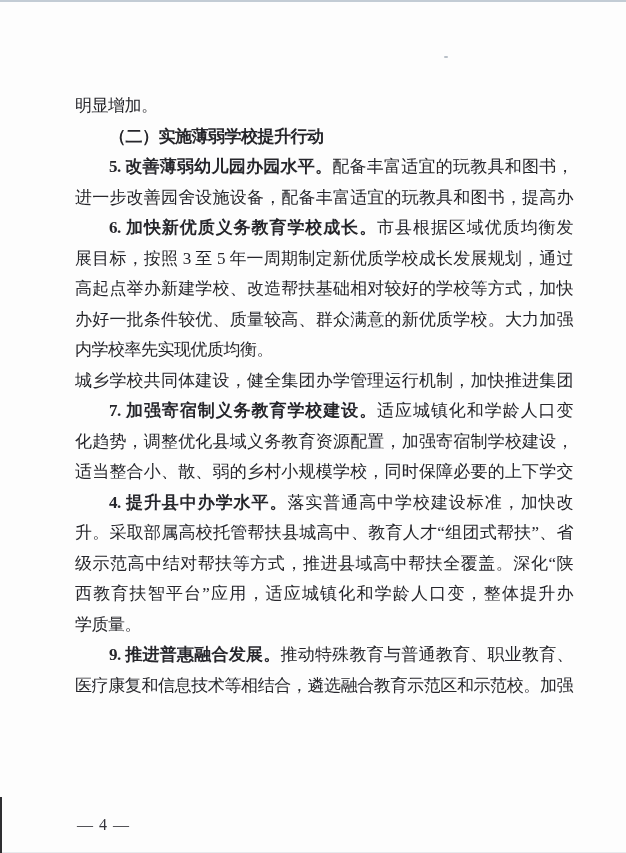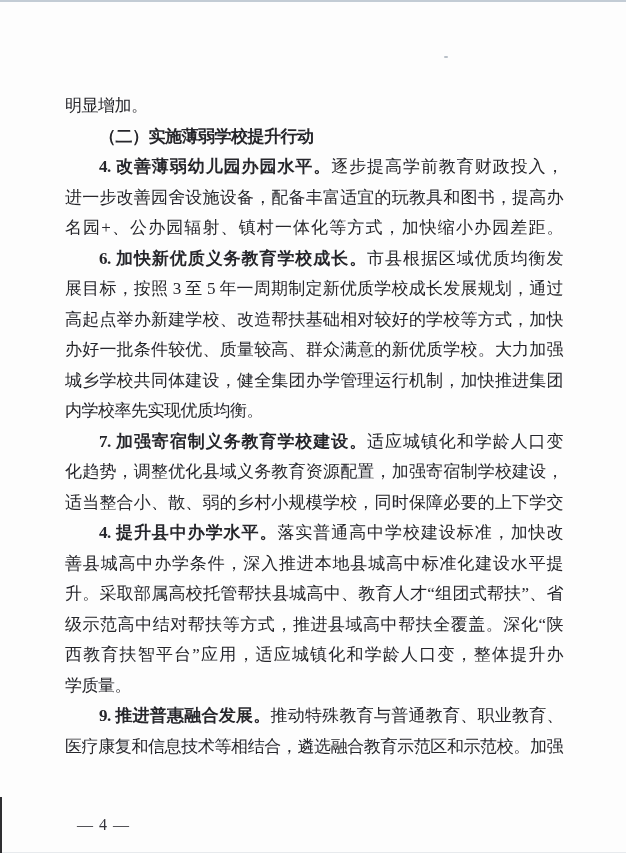--- a/index.html
+++ b/index.html
@@ -38,21 +38,21 @@
   .scan-speck {
     position: absolute;
     left: 444px; top: 56px;
     width: 4px; height: 2px;
     background: #b9c0c8;
     border-radius: 1px;
   }
   
   .content {
     position: absolute;
-    left: 65px;
+    left: 75px;
     top: 91px;
     width: 498px;
   }
   .line {
     height: 30.5px;
     line-height: 30.5px;
     font-size: 17px;
     letter-spacing: -0.5px;
     white-space: nowrap;
     text-align: left;
@@ -90,34 +90,32 @@
 
 <div class="page">
   <div class="scan-edge-top"></div>
   <div class="scan-edge-bottom"></div>
   <div class="scan-edge-left-strip"></div>
   <div class="scan-speck"></div>
 
   <div class="content">
       <div class="line"><span class="normal">明显增加。</span></div>
       <div class="line indent heading"><span class="lead">（二）实施薄弱学校提升行动</span></div>
-      <div class="line indent justify"><span class="lead">4. 改善薄弱幼儿园办园水平。</span><span class="normal">逐步提高学前教育财政投入，</span></div>
+      <div class="line indent justify"><span class="lead">5. 改善薄弱幼儿园办园水平。</span><span class="normal">配备丰富适宜的玩教具和图书，</span></div>
       <div class="line justify"><span class="normal">进一步改善园舍设施设备，配备丰富适宜的玩教具和图书，提高办</span></div>
-      <div class="line justify"><span class="normal">名园+、公办园辐射、镇村一体化等方式，加快缩小办园差距。</span></div>
       <div class="line indent justify"><span class="lead">6. 加快新优质义务教育学校成长。</span><span class="normal">市县根据区域优质均衡发</span></div>
       <div class="line justify"><span class="normal">展目标，按照 3 至 5 年一周期制定新优质学校成长发展规划，通过</span></div>
       <div class="line justify"><span class="normal">高起点举办新建学校、改造帮扶基础相对较好的学校等方式，加快</span></div>
       <div class="line justify"><span class="normal">办好一批条件较优、质量较高、群众满意的新优质学校。大力加强</span></div>
+      <div class="line"><span class="normal">内学校率先实现优质均衡。</span></div>
       <div class="line justify"><span class="normal">城乡学校共同体建设，健全集团办学管理运行机制，加快推进集团</span></div>
-      <div class="line"><span class="normal">内学校率先实现优质均衡。</span></div>
       <div class="line indent justify"><span class="lead">7. 加强寄宿制义务教育学校建设。</span><span class="normal">适应城镇化和学龄人口变</span></div>
       <div class="line justify"><span class="normal">化趋势，调整优化县域义务教育资源配置，加强寄宿制学校建设，</span></div>
       <div class="line justify"><span class="normal">适当整合小、散、弱的乡村小规模学校，同时保障必要的上下学交</span></div>
       <div class="line indent justify"><span class="lead">4. 提升县中办学水平。</span><span class="normal">落实普通高中学校建设标准，加快改</span></div>
-      <div class="line justify"><span class="normal">善县城高中办学条件，深入推进本地县城高中标准化建设水平提</span></div>
       <div class="line justify"><span class="normal">升。采取部属高校托管帮扶县城高中、教育人才“组团式帮扶”、省</span></div>
       <div class="line justify"><span class="normal">级示范高中结对帮扶等方式，推进县域高中帮扶全覆盖。深化“陕</span></div>
       <div class="line justify"><span class="normal">西教育扶智平台”应用，适应城镇化和学龄人口变，整体提升办</span></div>
       <div class="line"><span class="normal">学质量。</span></div>
       <div class="line indent justify"><span class="lead">9. 推进普惠融合发展。</span><span class="normal">推动特殊教育与普通教育、职业教育、</span></div>
       <div class="line justify"><span class="normal">医疗康复和信息技术等相结合，遴选融合教育示范区和示范校。加强</span></div>
     </div>
 
   <div class="page-number">— 4 —</div>
 </div>

